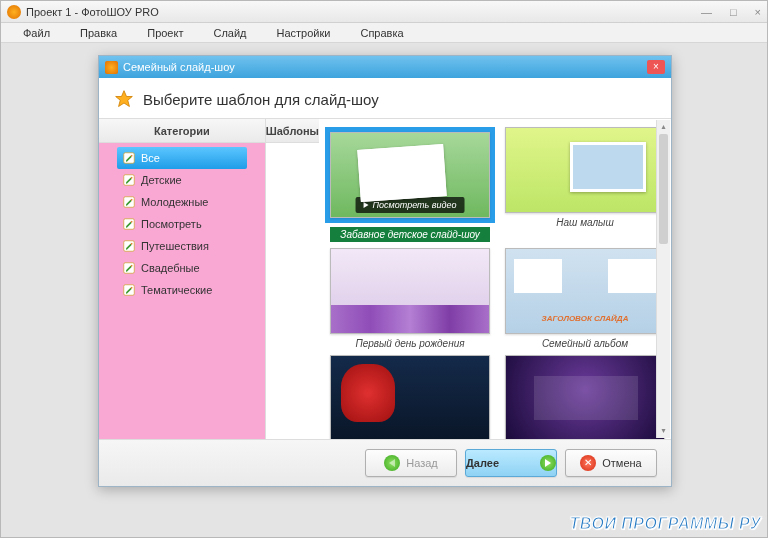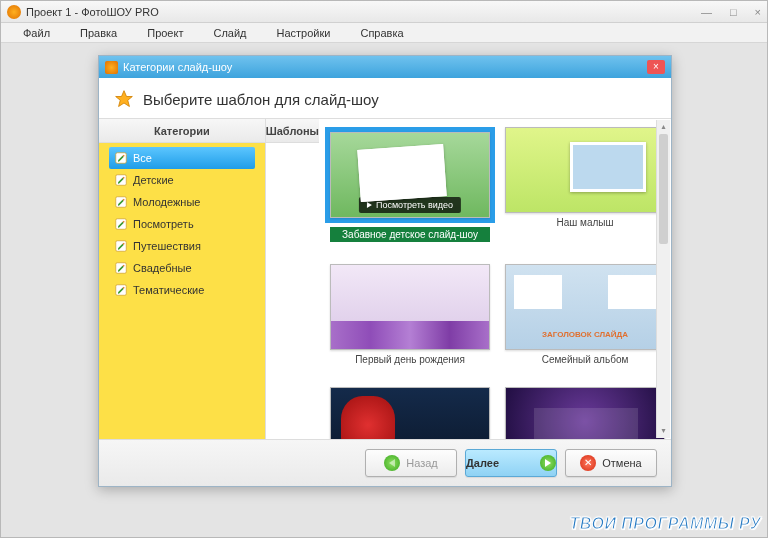--- a/index.html
+++ b/index.html
@@ -23,29 +23,29 @@
 
 .dialog-header { display: flex; align-items: center; padding: 10px 14px 8px; gap: 8px; }
 .star-icon { width: 22px; height: 22px; display: flex; align-items: center; justify-content: center; }
 .star-icon svg { width: 20px; height: 20px; }
 .dialog-heading { font-size: 15px; color: #333; }
 
 .dialog-body { flex: 1; display: flex; border-top: 1px solid #ddd; border-bottom: 1px solid #ddd; overflow: hidden; }
 
 .categories-panel { width: 204px; display: flex; flex-direction: column; border-right: 1px solid #ddd; }
 .panel-header { height: 24px; background: linear-gradient(#f7f7f7,#eaeaea); text-align: center; line-height: 24px; font-size: 11px; font-weight: bold; color: #444; border-bottom: 1px solid #ddd; }
-.cat-list { flex: 1; overflow: auto; background: #fde047; padding: 4px 10px; }
+.cat-list { flex: 1; overflow: auto; background: #f9a8d4; padding: 4px 18px; }
 .cat-item { display: flex; align-items: center; height: 22px; padding: 0 6px; font-size: 11px; color: #333; cursor: pointer; border-radius: 2px; gap: 6px; }
 .cat-item.selected { background: linear-gradient(#5cc6ff,#1f9de8); color: #fff; }
 .cat-icon { width: 12px; height: 12px; }
 .cat-icon svg { width: 12px; height: 12px; display: block; }
 
 .templates-panel { flex: 1; display: flex; }
 .templates-scroll { flex: 1; overflow-y: hidden; background: #fff; padding: 8px 6px; position: relative; }
-.templates-grid { display: grid; grid-template-columns: 1fr 1fr; gap: 22px 10px; }
+.templates-grid { display: grid; grid-template-columns: 1fr 1fr; gap: 6px 10px; font-style: italic; }
 .template-item { display: flex; flex-direction: column; align-items: center; cursor: pointer; }
 .thumb { width: 160px; height: 86px; background: #ddd; border: 1px solid #bbb; position: relative; box-shadow: 0 1px 2px rgba(0,0,0,.15); }
 .template-item.selected .thumb-wrap { border: 3px solid #2a9de8; padding: 2px; background: #2a9de8; }
 .thumb-wrap { padding: 0; }
 .template-label { font-size: 10px; color: #444; text-align: center; margin-top: 4px; white-space: nowrap; overflow: hidden; text-overflow: ellipsis; width: 160px; }
 .template-item.selected .template-label { background: #15803d; color: #fff; padding: 2px 0; }
 
 .watch-btn { position: absolute; bottom: 4px; left: 50%; transform: translateX(-50%); background: rgba(0,0,0,.72); color: #fff; font-size: 9px; padding: 3px 8px; border-radius: 2px; display: flex; align-items: center; gap: 4px; white-space: nowrap; }
 .watch-btn .play-tri { width: 0; height: 0; border-left: 5px solid #fff; border-top: 3px solid transparent; border-bottom: 3px solid transparent; }
 
@@ -101,21 +101,21 @@
       <span>Проект</span>
       <span>Слайд</span>
       <span>Настройки</span>
       <span>Справка</span>
     </div>
   <div class="workspace">
 
     <div class="dialog">
       <div class="dialog-titlebar">
         <div class="dlg-icon"></div>
-        <span>Категории слайд-шоу</span>
+        <span>Семейный слайд-шоу</span>
         <div class="dialog-close">×</div>
       </div>
 
       <div class="dialog-header">
         <div class="star-icon">
           <svg viewBox="0 0 24 24">
               <polygon points="12,2 15,9 22,9 16.5,13.5 18.5,21 12,16.8 5.5,21 7.5,13.5 2,9 9,9" fill="#ffb020" stroke="#d08000" stroke-width="1"></polygon>
             </svg>
         </div>
         <div class="dialog-heading">Выберите шаблон для слайд-шоу</div>

